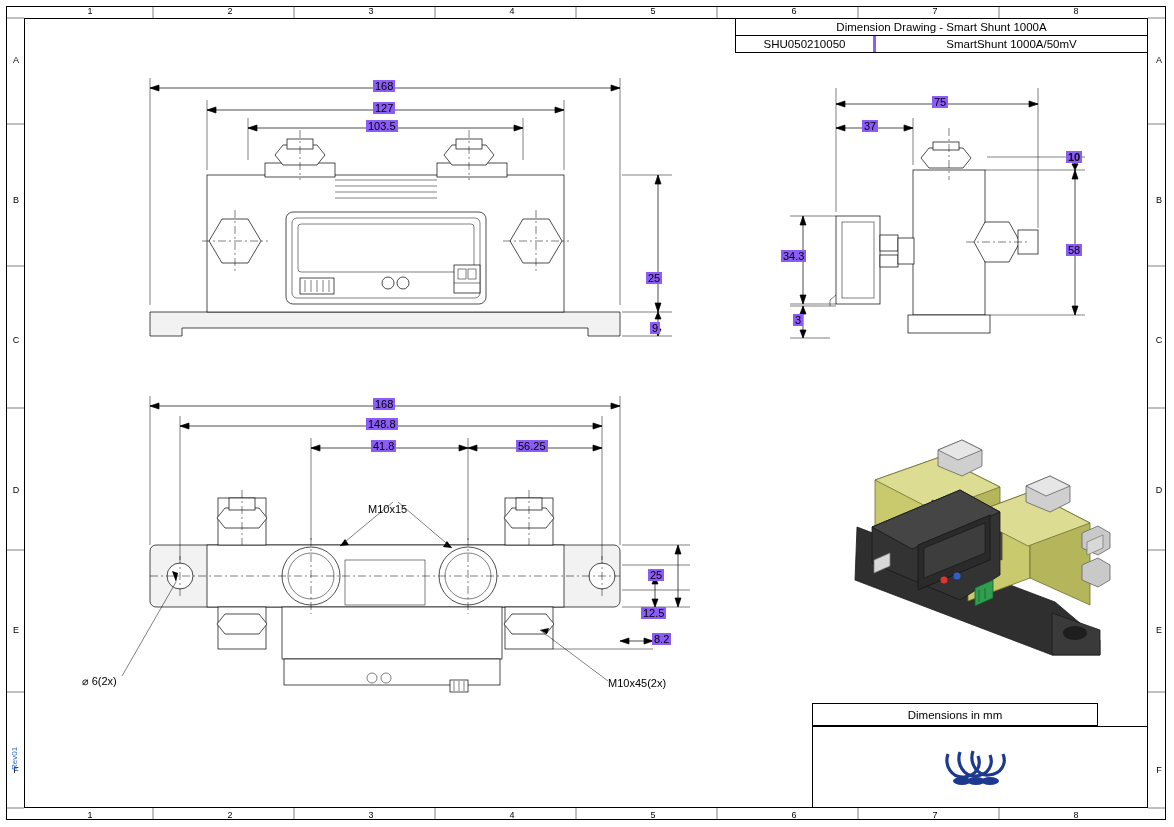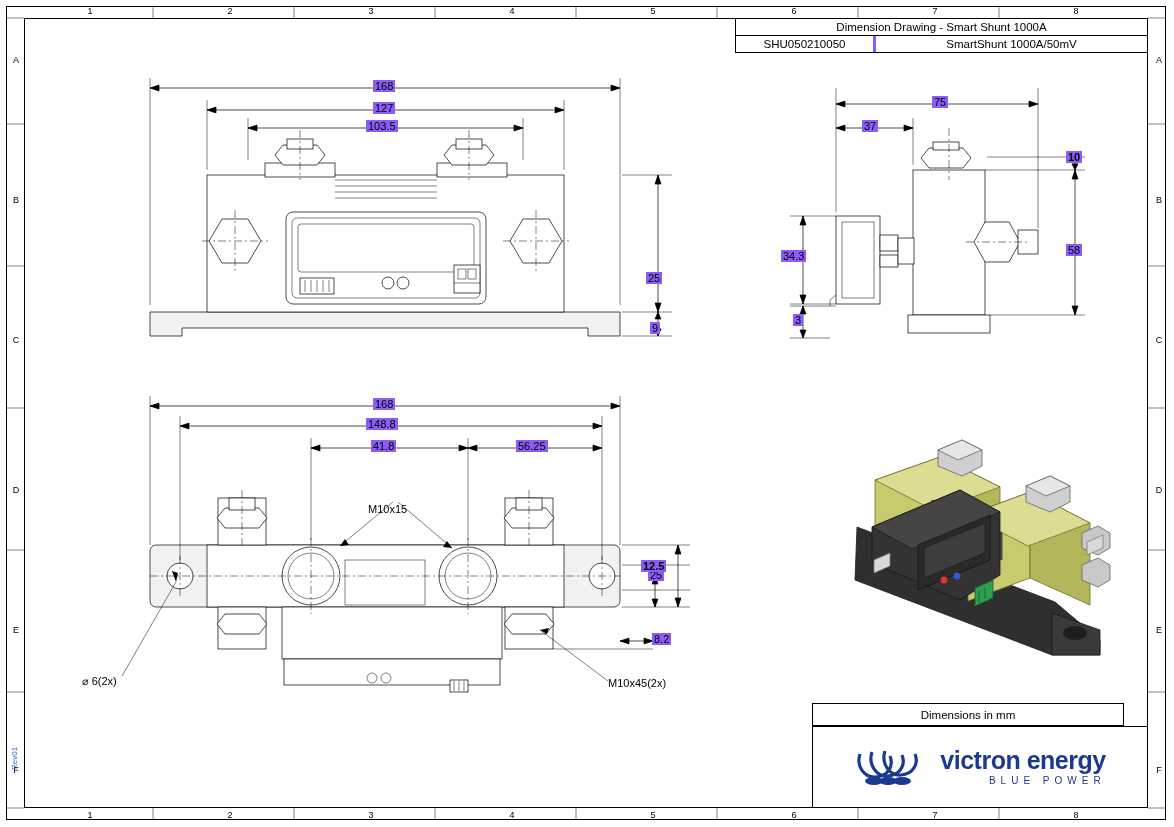--- a/index.html
+++ b/index.html
@@ -16,21 +16,21 @@
   
   .title-block { position:absolute; left:735px; top:18px; width:413px; border:1px solid #000; box-sizing:border-box; background:#fff; }
   .title-row { display:flex; border-bottom:1px solid #000; }
   .title-row:last-child { border-bottom:none; }
   .title-cell { font-size:11.5px; padding:2px 4px; text-align:center; box-sizing:border-box; }
   .title-cell.main { width:100%; }
   .title-cell.left { width:140px; border-right:3px solid #8b5cf6; }
   .title-cell.right { width:271px; }
 
   
-  .units-block { position:absolute; left:812px; top:703px; width:312px; height:23px; border:1px solid #000; box-sizing:border-box; display:flex; align-items:center; justify-content:center; font-size:11.5px; }
+  .units-block { position:absolute; left:812px; top:703px; width:286px; height:23px; border:1px solid #000; box-sizing:border-box; display:flex; align-items:center; justify-content:center; font-size:11.5px; }
   .logo-block { position:absolute; left:812px; top:726px; width:336px; height:82px; border:1px solid #000; box-sizing:border-box; display:flex; align-items:center; justify-content:center; }
   .logo-inner { display:flex; align-items:center; gap:10px; }
   .logo-mark { width:76px; height:46px; }
   .logo-text { line-height:1; }
   .logo-name { font-size:25px; font-weight:bold; color:#1b3a8f; letter-spacing:-0.5px; }
   .logo-sub { font-size:10px; color:#1b3a8f; letter-spacing:5px; margin-top:3px; text-align:right; }
 
   .rev-text { position:absolute; left:10px; top:770px; font-size:8px; color:#2d6fd4; transform:rotate(-90deg); transform-origin:left top; }
 
   .dimtext { position:absolute; font-size:11px; background:#8b5cf6; padding:0 2px; white-space:nowrap; }
@@ -102,24 +102,20 @@
           <path d="M6 10 C 2 22, 10 34, 22 33 C 34 32, 40 22, 36 12"></path>
           <path d="M18 8 C 14 20, 22 33, 34 32 C 46 31, 52 21, 48 11"></path>
           <path d="M31 7 C 27 19, 35 32, 47 31 C 59 30, 65 20, 61 10"></path>
         </g>
         <g fill="#1b3a8f">
           <ellipse cx="20" cy="37" rx="9" ry="4"></ellipse>
           <ellipse cx="34" cy="37" rx="9" ry="4"></ellipse>
           <ellipse cx="48" cy="37" rx="9" ry="4"></ellipse>
         </g>
       </svg>
-      <div class="logo-text">
-        <div class="logo-name">victron energy</div>
-        <div class="logo-sub">BLUE POWER</div>
-      </div>
     </div>
   </div>
 
   <div class="rev-text">Rev01</div>
 
   <svg class="draw">
 
     <g class="ln-thin">
       <line x1="6" y1="18" x2="24" y2="18"></line>
       <line x1="1148" y1="18" x2="1166" y2="18"></line>
@@ -464,20 +460,20 @@
   <div class="dimtext" style="left:1066px; top:151px;font-weight:bold;">10</div>
   <div class="dimtext" style="left:781px; top:250px;">34.3</div>
   <div class="dimtext" style="left:1066px; top:244px;">58</div>
   <div class="dimtext" style="left:793px; top:314px;">3</div>
 
   <div class="dimtext" style="left:373px; top:398px;">168</div>
   <div class="dimtext" style="left:366px; top:418px;">148.8</div>
   <div class="dimtext" style="left:371px; top:440px;">41.8</div>
   <div class="dimtext" style="left:516px; top:440px;">56.25</div>
   <div class="dimtext" style="left:648px; top:569px;">25</div>
-  <div class="dimtext" style="left:641px; top:560px;font-weight:bold;">12.5</div>
+  <div class="dimtext" style="left:641px; top:607px;">12.5</div>
   <div class="dimtext" style="left:652px; top:633px;">8.2</div>
 
   <div class="callout" style="left:368px; top:503px;">M10x15</div>
   <div class="callout" style="left:608px; top:677px;">M10x45(2x)</div>
   <div class="callout" style="left:82px; top:675px;">⌀ 6(2x)</div>
 
 </div>
 
 </body></html>

